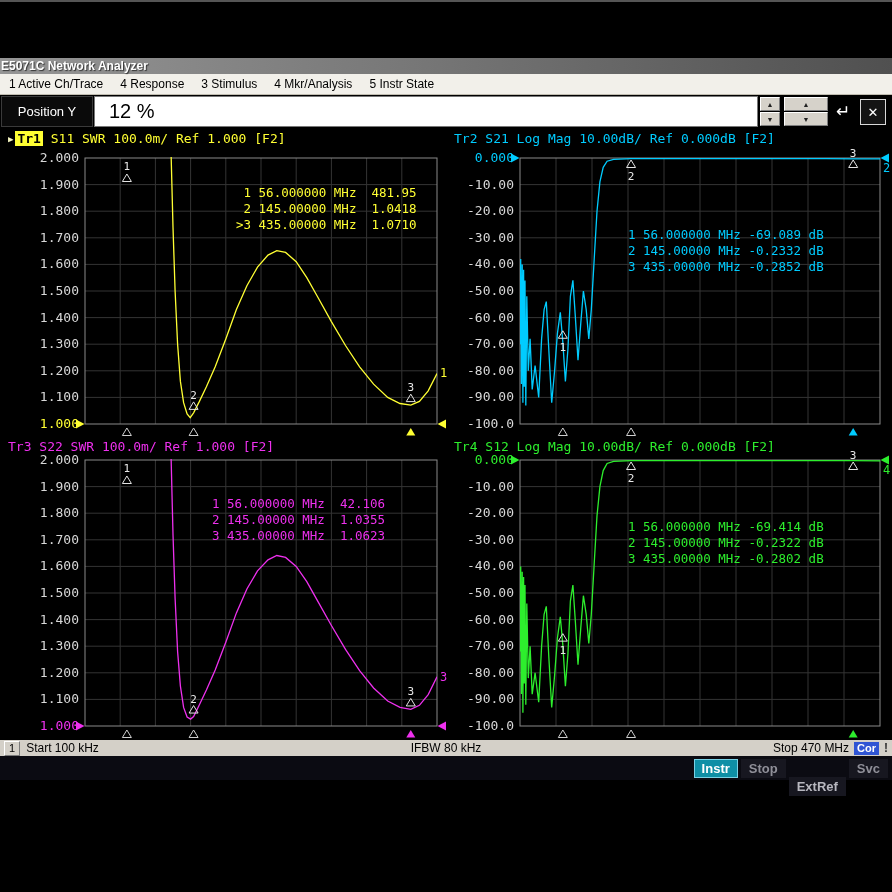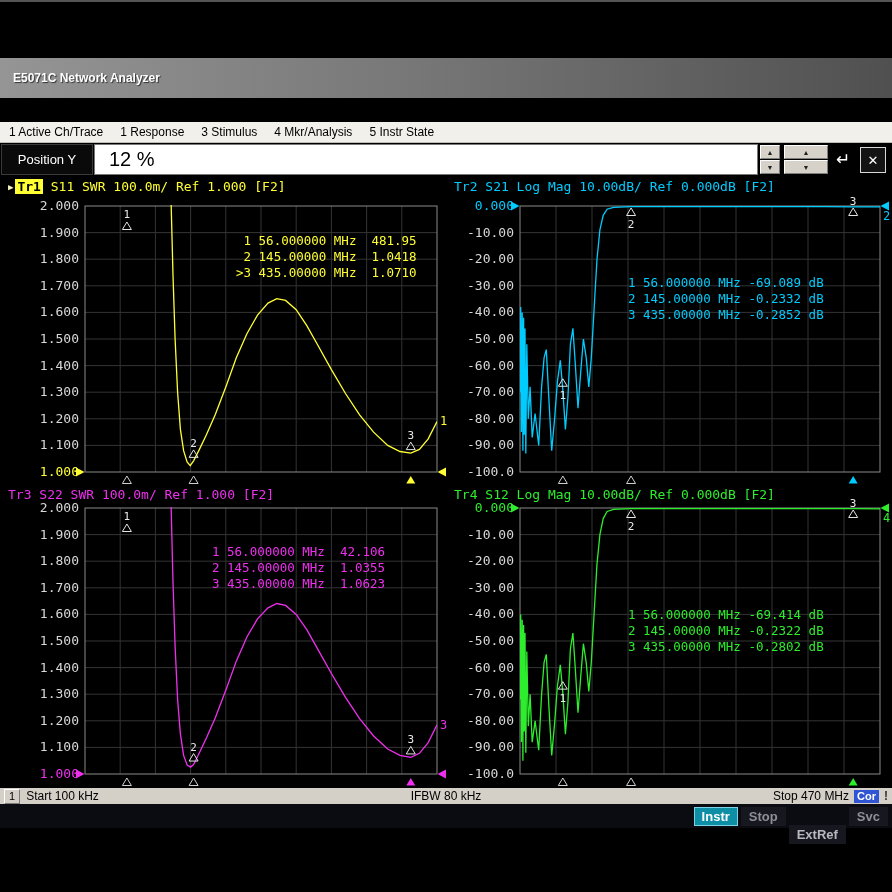--- a/index.html
+++ b/index.html
@@ -1,21 +1,21 @@
 <!DOCTYPE html>
 <html><head>
 <meta charset="utf-8">
 <style>
   html,body{margin:0;padding:0;background:#000;}
   .screen{position:relative;width:892px;height:892px;background:#000;overflow:hidden;font-family:"Liberation Sans",sans-serif;}
   .top-strip{position:absolute;left:0;top:0;width:892px;height:2px;background:#555;}
   .window{position:absolute;left:0;top:58px;width:892px;}
 
-  .titlebar{height:40px;background:linear-gradient(90deg,#959595 0%,#787878 45%,#505050 100%);display:flex;align-items:center;padding:0 13px;color:#fff;font-weight:bold;font-size:12px;text-shadow:1px 1px 1px #333;}
-  .menubar{height:20px;background:#f2f0ea;border-bottom:1px solid #c0bcb0;display:flex;align-items:center;gap:17px;padding:0 9px;font-size:12px;color:#000;margin-top:24px;}
+  .titlebar{height:16px;background:linear-gradient(90deg,#959595 0%,#787878 45%,#505050 100%);display:flex;align-items:center;padding:0 1px;color:#fff;font-weight:bold;font-size:12px;text-shadow:1px 1px 1px #333;}
+  .menubar{height:20px;background:#f2f0ea;border-bottom:1px solid #c0bcb0;display:flex;align-items:center;gap:17px;padding:0 9px;font-size:12px;color:#000;}
   .menu-item{cursor:default;}
 
   .toolbar{height:33px;background:#000;display:flex;align-items:stretch;}
   .posy-btn{width:90px;background:#0a0a0a;color:#fff;font-size:13px;display:flex;align-items:center;justify-content:center;border:1px solid #3a3a3a;margin:1px;}
   .value-input{flex:1;background:#fff;color:#000;font-size:20px;display:flex;align-items:center;padding-left:14px;border:1px solid #777;margin:1px 0;}
   .spin{width:20px;display:flex;flex-direction:column;margin:2px;gap:1px;}
   .spin>div{flex:1;background:#d6d2ca;border:1px solid;border-color:#fff #7e7e7e #7e7e7e #fff;font-size:7px;color:#222;display:flex;align-items:center;justify-content:center;}
   .spin.wide{width:44px;}
   .enter-btn{width:26px;display:flex;align-items:center;justify-content:center;color:#fff;font-size:17px;}
   .close-btn{width:24px;height:24px;margin:4px 6px 0 4px;border:1px solid #d8d8d8;color:#fff;display:flex;align-items:center;justify-content:center;font-size:13px;background:#141414;}
@@ -52,21 +52,21 @@
   <div class="top-strip"></div>
 
   <div class="window">
 
     <div class="titlebar">
       <span>E5071C Network Analyzer</span>
     </div>
 
     <div class="menubar">
       <span class="menu-item">1 Active Ch/Trace</span>
-      <span class="menu-item">1 Response</span>
+      <span class="menu-item">4 Response</span>
       <span class="menu-item">3 Stimulus</span>
       <span class="menu-item">4 Mkr/Analysis</span>
       <span class="menu-item">5 Instr State</span>
     </div>
 
     <div class="toolbar">
       <div class="posy-btn">Position Y</div>
       <div class="value-input">12 %</div>
       <div class="spin">
         <div>▲</div>
@@ -300,21 +300,21 @@
             <text x="116.84" y="217.64123999999998" text-anchor="middle" font-size="11" fill="#e8e8e8">1</text>
             <polygon fill="none" stroke="#cfcfcf" stroke-width="1" points="116.84,294 112.34,301.5 121.34,301.5"></polygon>
             <polygon points="185.06,26 180.56,33.5 189.56,33.5" fill="none" stroke="#e4e4e4" stroke-width="1"></polygon>
             <text x="185.06" y="46" text-anchor="middle" font-size="11" fill="#e8e8e8">2</text>
             <polygon fill="none" stroke="#cfcfcf" stroke-width="1" points="185.06,294 180.56,301.5 189.56,301.5"></polygon>
             <polygon points="407.18,26 402.68,33.5 411.68,33.5" fill="none" stroke="#e4e4e4" stroke-width="1"></polygon>
             <text x="407.18" y="23" text-anchor="middle" font-size="11" fill="#e8e8e8">3</text>
             <polygon fill="#2dee2d" points="407.18,294 402.68,301.5 411.68,301.5"></polygon>
             <text x="437" y="38" font-size="12" fill="#2dee2d">4</text>
           </svg>
-        <div class="readout" style="left: 182px; top: 83px; color: rgb(45, 238, 45); margin-top: 40px;"><div>1 56.000000 MHz -69.414 dB</div><div>2 145.00000 MHz -0.2322 dB</div><div>3 435.00000 MHz -0.2802 dB</div></div>
+        <div class="readout" style="left: 182px; top: 83px; color: rgb(45, 238, 45);"><div>1 56.000000 MHz -69.414 dB</div><div>2 145.00000 MHz -0.2322 dB</div><div>3 435.00000 MHz -0.2802 dB</div></div>
       </div>
     </div>
 
     <div class="statusbar">
       <div class="sb-left">
         <span class="chan-box">1</span>
         <span>Start 100 kHz</span>
       </div>
       <div class="sb-center">
         <span>IFBW 80 kHz</span>

